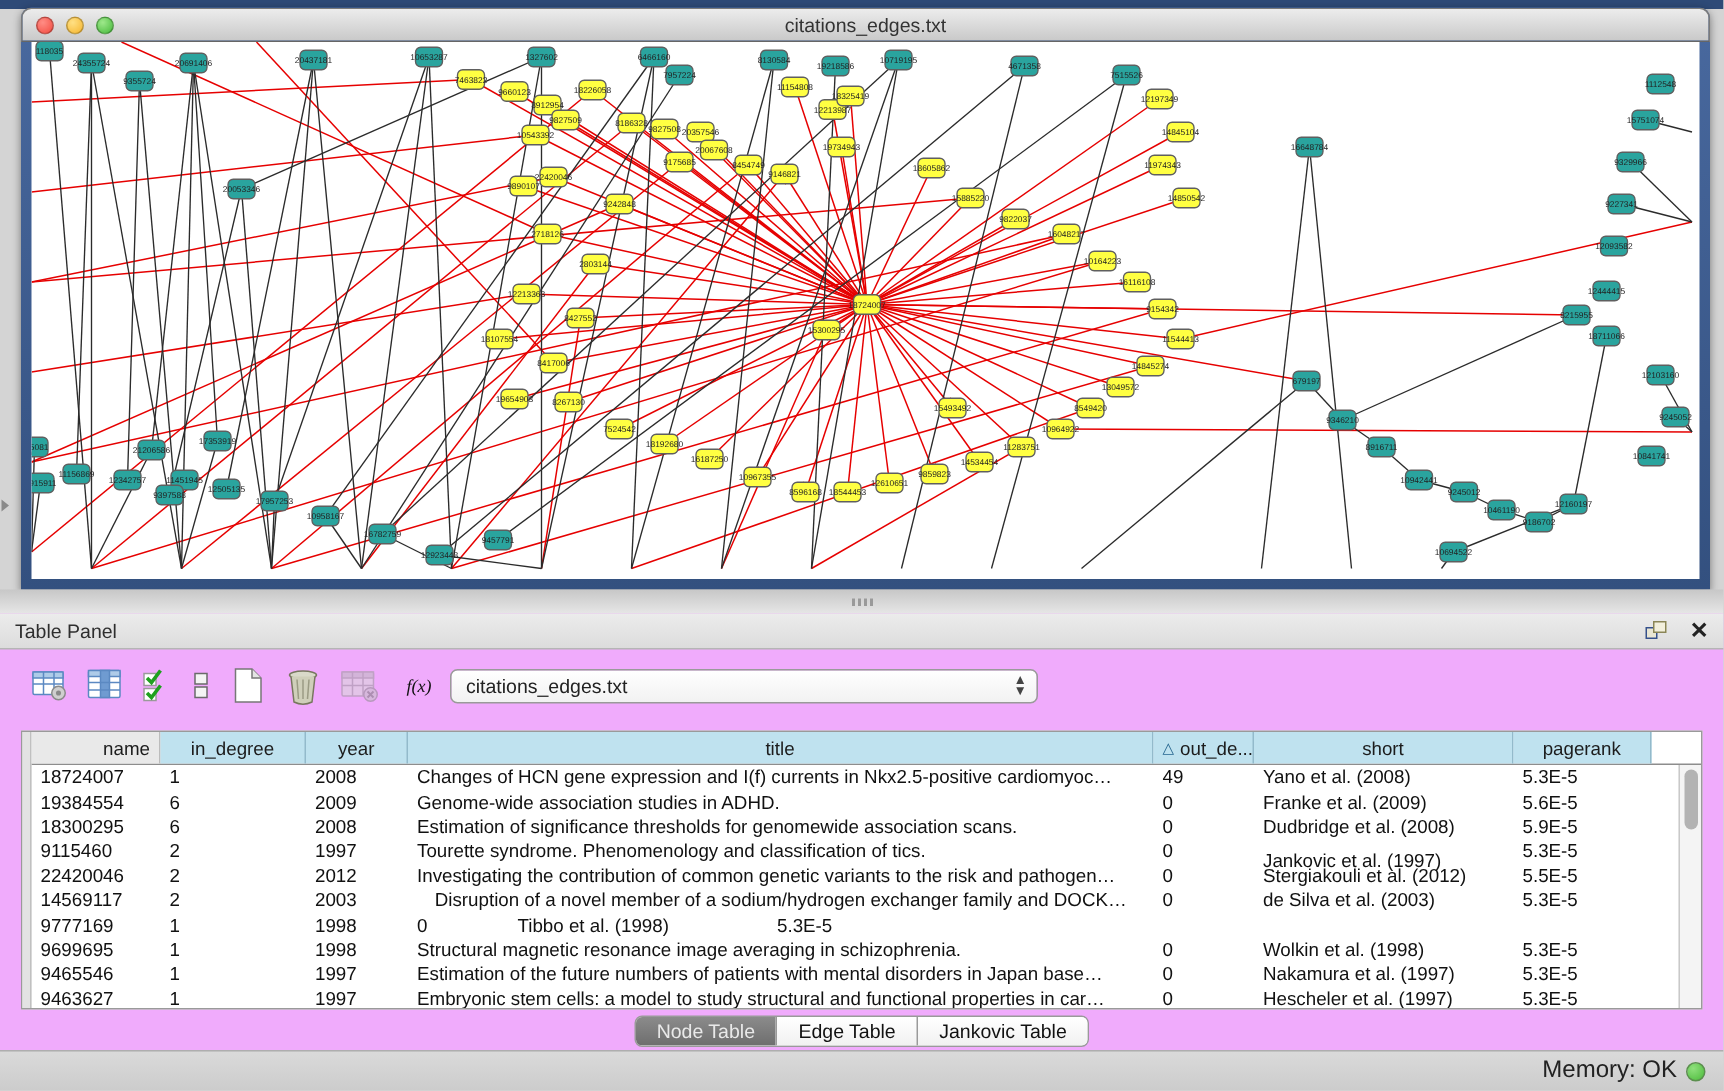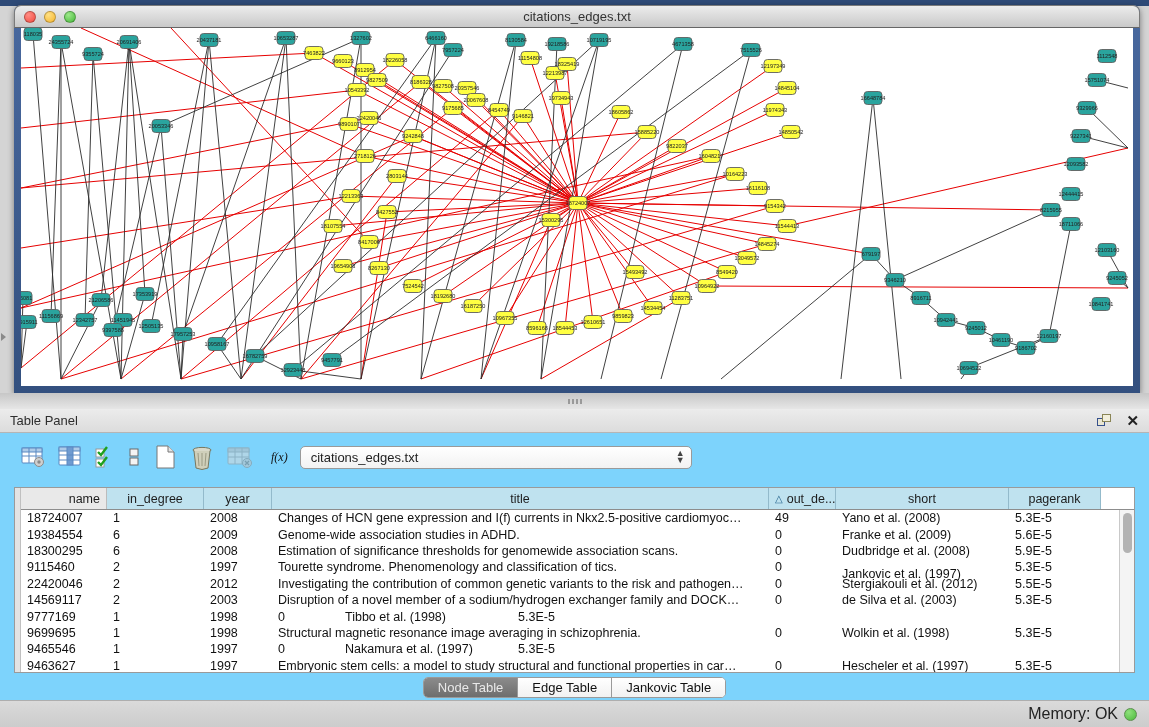--- a/index.html
+++ b/index.html
@@ -22,21 +22,21 @@
 
   #collapse-arrow { position:absolute; left:1px; top:333px; width:0; height:0; border-top:4px solid transparent;
     border-bottom:4px solid transparent; border-left:5px solid #8a8a8a; }
 
   
   #divider { position:absolute; left:0; top:393px; width:1149px; height:16px; background:linear-gradient(#c7c7c7,#e6e6e6); }
   #divider-grip { position:absolute; left:568px; top:6px; width:14px; height:5px;
     background:repeating-linear-gradient(90deg,#9a9a9a 0 2px, transparent 2px 4px); }
 
   
-  #table-panel { position:absolute; left:0; top:409px; width:1149px; height:291px; background:#7dd3fc; }
+  #table-panel { position:absolute; left:0; top:409px; width:1149px; height:291px; background:#f0abfc; }
   #panel-header { height:24px; background:linear-gradient(#ececec,#dcdcdc); border-bottom:1px solid #b5b5b5;
     display:flex; align-items:center; font-size:13px; color:#2e2e2e; padding:0 10px; }
   #panel-header-title { flex:1; }
   #float-icon { width:15px; height:13px; position:relative; margin-right:14px; cursor:pointer; }
   #float-icon .sq1 { position:absolute; left:0; top:4px; width:8px; height:8px; border:1px solid #35508c; background:#e9e6d4; }
   #float-icon .sq2 { position:absolute; left:5px; top:0; width:9px; height:8px; border:1px solid #8a8556; background:#f2efdc; }
   #close-icon { font-size:15px; font-weight:bold; color:#222; cursor:pointer; line-height:1; }
 
   #toolbar { display:flex; align-items:center; padding:10px 0 6px 20px; height:44px; }
   .tool-btn { margin-right:11px; cursor:pointer; display:flex; align-items:center; justify-content:center; }
@@ -832,21 +832,21 @@
               <div class="tcell" style="width: 68px;">2012</div>
               <div class="tcell" style="width: 497px;">Investigating the contribution of common genetic variants to the risk and pathogen…</div>
               <div class="tcell" style="width: 67px;">0</div>
               <div class="tcell" style="width: 173px;">Stergiakouli et al. (2012)</div>
               <div class="tcell" style="width: 92px;">5.5E-5</div>
             </div>
             <div class="trow">
               <div class="tcell" style="width: 86px;">14569117</div>
               <div class="tcell" style="width: 97px;">2</div>
               <div class="tcell" style="width: 68px;">2003</div>
-              <div class="tcell" style="width: 497px;">Disruption of a novel member of a sodium/hydrogen exchanger family and DOCK…</div>
+              <div class="tcell" style="width: 497px; text-align: center;">Disruption of a novel member of a sodium/hydrogen exchanger family and DOCK…</div>
               <div class="tcell" style="width: 67px;">0</div>
               <div class="tcell" style="width: 173px;">de Silva et al. (2003)</div>
               <div class="tcell" style="width: 92px;">5.3E-5</div>
             </div>
             <div class="trow">
               <div class="tcell" style="width: 86px;">9777169</div>
               <div class="tcell" style="width: 97px;">1</div>
               <div class="tcell" style="width: 68px;">1998</div>
               <div class="tcell" style="width: 67px;">0</div>
               <div class="tcell" style="width: 173px;">Tibbo et al. (1998)</div>
@@ -858,20 +858,21 @@
               <div class="tcell" style="width: 68px;">1998</div>
               <div class="tcell" style="width: 497px;">Structural magnetic resonance image averaging in schizophrenia.</div>
               <div class="tcell" style="width: 67px;">0</div>
               <div class="tcell" style="width: 173px;">Wolkin et al. (1998)</div>
               <div class="tcell" style="width: 92px;">5.3E-5</div>
             </div>
             <div class="trow">
               <div class="tcell" style="width: 86px;">9465546</div>
               <div class="tcell" style="width: 97px;">1</div>
               <div class="tcell" style="width: 68px;">1997</div>
+              <div class="tcell" style="width: 497px;">Estimation of the future numbers of patients with mental disorders in Japan base…</div>
               <div class="tcell" style="width: 67px;">0</div>
               <div class="tcell" style="width: 173px;">Nakamura et al. (1997)</div>
               <div class="tcell" style="width: 92px;">5.3E-5</div>
             </div>
             <div class="trow">
               <div class="tcell" style="width: 86px;">9463627</div>
               <div class="tcell" style="width: 97px;">1</div>
               <div class="tcell" style="width: 68px;">1997</div>
               <div class="tcell" style="width: 497px;">Embryonic stem cells: a model to study structural and functional properties in car…</div>
               <div class="tcell" style="width: 67px;">0</div>

